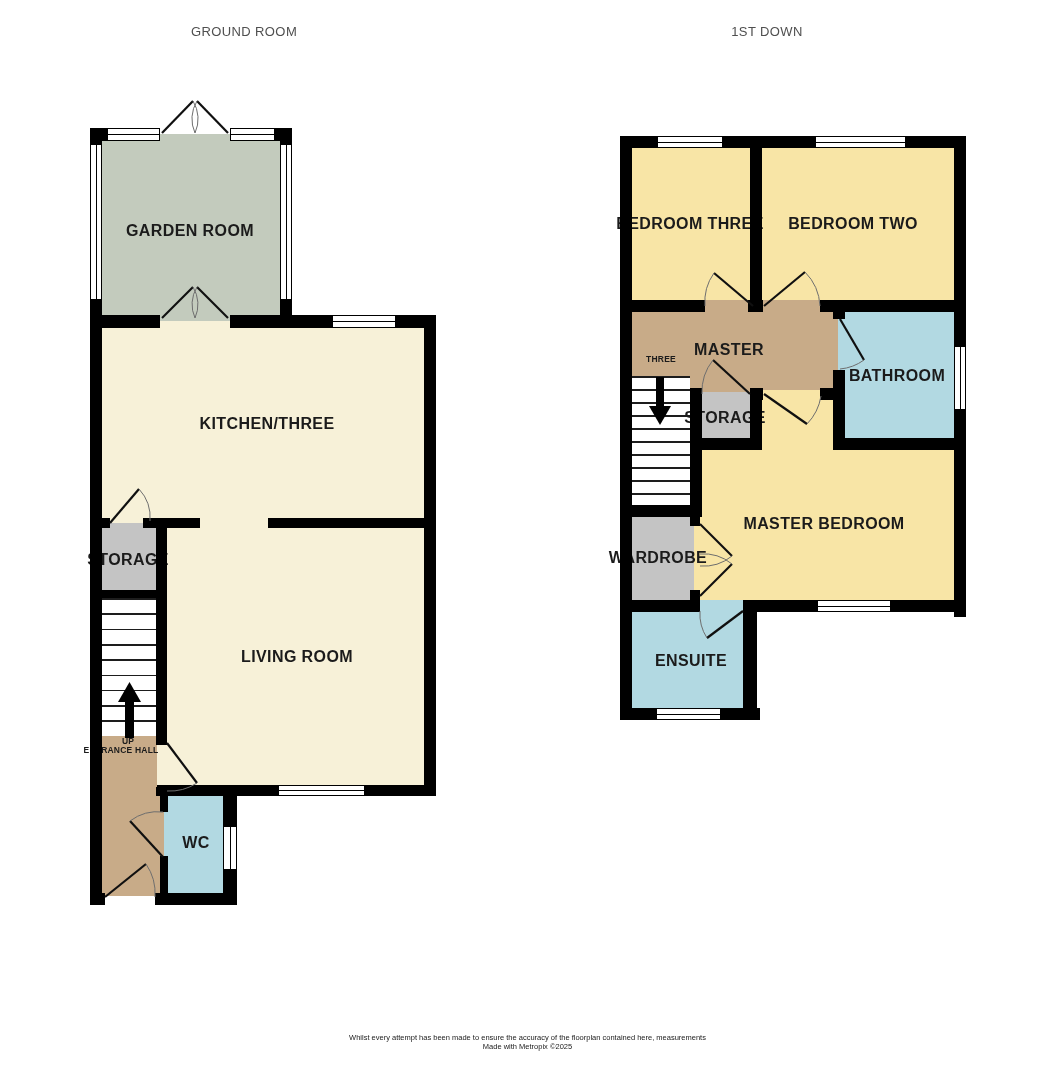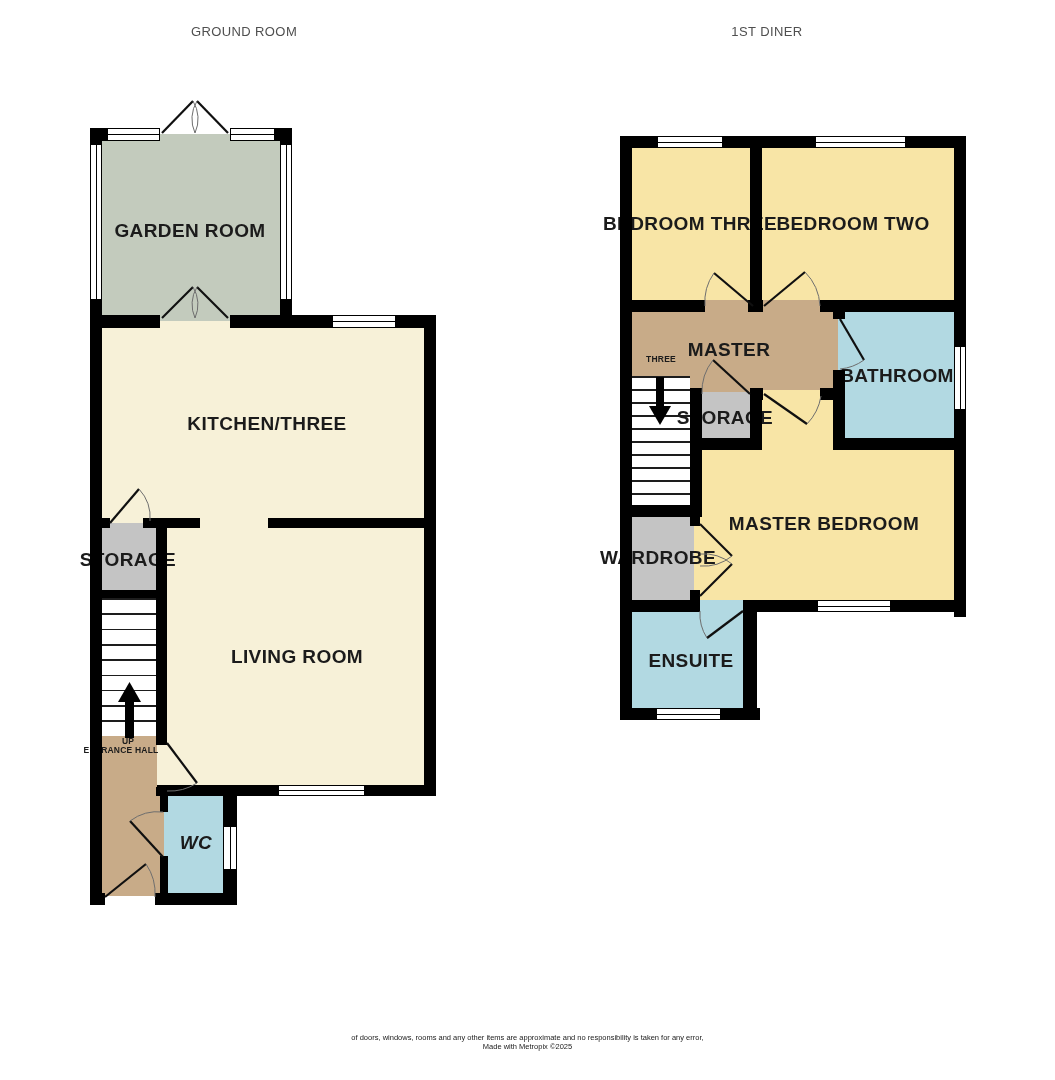--- a/index.html
+++ b/index.html
@@ -11,36 +11,36 @@
   .sage{background:#c3cbbd;} .cream{background:#f7f1d8;} .yellow{background:#f8e5a6;}
   .tan{background:#c8ab88;} .blue{background:#b2d9e2;} .gray{background:#c4c4c4;}
   .stairs{position:absolute;z-index:2;background:#fff;
           background-image:repeating-linear-gradient(to bottom,#1d1d1d 0px,#1d1d1d 1.6px,#ffffff 1.6px,#ffffff 15.3px);}
   .stairs.s13{background-image:repeating-linear-gradient(to bottom,#1d1d1d 0px,#1d1d1d 1.6px,#ffffff 1.6px,#ffffff 13px);}
   .wall{position:absolute;background:#000;z-index:4;}
   .win{position:absolute;background:#fff;border:1px solid #000;box-sizing:border-box;z-index:5;}
   .win-h::after{content:"";position:absolute;left:-1px;right:-1px;top:50%;margin-top:-0.5px;height:1px;background:#000;}
   .win-v::after{content:"";position:absolute;top:-1px;bottom:-1px;left:50%;margin-left:-0.5px;width:1px;background:#000;}
   .rlabel{position:absolute;z-index:3;transform:translate(-50%,-50%);font-weight:bold;
-          font-size:19px;color:#1b1b1b;letter-spacing:0.4px;white-space:nowrap;}
+          font-size:16px;color:#1b1b1b;letter-spacing:0.4px;white-space:nowrap;}
   .rlabel.small{font-size:8.5px;letter-spacing:0.2px;}
   #doors{position:absolute;left:0;top:0;z-index:6;pointer-events:none;}
   .leaf{stroke:#101010;stroke-width:2.2;fill:none;}
   .arc{stroke:#6e6e6e;stroke-width:1;fill:none;}
   .arrow{fill:#000;}
   #disclaimer{position:absolute;left:0;right:0;top:1033px;text-align:center;z-index:7;
               font-size:7.5px;line-height:9.2px;color:#222;}
 </style>
 </head>
 <body>
 
 <div id="canvas">
 
   <div class="floor-title" style="left:244px;top:24px;">GROUND ROOM</div>
-  <div class="floor-title" style="left:767px;top:24px;">1ST DINER</div>
+  <div class="floor-title" style="left:767px;top:24px;">1ST DOWN</div>
 
   <div>
 
     <div class="floorfill sage" style="left:96px;top:134px;width:190px;height:187px;"></div>
     <div class="floorfill cream" style="left:96px;top:321px;width:340px;height:202px;"></div>
     <div class="floorfill gray" style="left:96px;top:523px;width:64px;height:70px;"></div>
     <div class="stairs" style="left:100px;top:598px;width:57px;height:138px;"></div>
     <div class="floorfill tan" style="left:96px;top:736px;width:68px;height:160px;"></div>
     <div class="floorfill cream" style="left:157px;top:523px;width:279px;height:268px;"></div>
     <div class="floorfill blue" style="left:164px;top:795px;width:62px;height:100px;"></div>
@@ -79,21 +79,21 @@
     <div class="wall" style="left:223px;top:870px;width:14px;height:35px;"></div>
     <div class="wall" style="left:90px;top:893px;width:15px;height:12px;"></div>
     <div class="wall" style="left:155px;top:893px;width:82px;height:12px;"></div>
 
     <div class="rlabel" style="left:190px;top:231px;">GARDEN ROOM</div>
     <div class="rlabel" style="left:267px;top:424px;">KITCHEN/THREE</div>
     <div class="rlabel" style="left:128px;top:560px;">STORAGE</div>
     <div class="rlabel" style="left:297px;top:657px;">LIVING ROOM</div>
     <div class="rlabel small" style="left:128px;top:741px;">UP</div>
     <div class="rlabel small" style="left:121px;top:750px;">ENTRANCE HALL</div>
-    <div class="rlabel" style="left:196px;top:843px;font-style:italic;">WC</div>
+    <div class="rlabel" style="left:196px;top:843px;">WC</div>
   </div>
 
   <div>
 
     <div class="floorfill yellow" style="left:626px;top:142px;width:128px;height:166px;"></div>
     <div class="floorfill yellow" style="left:756px;top:142px;width:198px;height:166px;"></div>
     <div class="floorfill tan" style="left:626px;top:300px;width:212px;height:96px;"></div>
     <div class="floorfill yellow" style="left:756px;top:390px;width:198px;height:212px;"></div>
     <div class="floorfill yellow" style="left:694px;top:445px;width:66px;height:157px;"></div>
     <div class="floorfill blue" style="left:838px;top:305px;width:116px;height:133px;"></div>
@@ -212,17 +212,17 @@
       <path class="leaf" d="M743,611 L707,638"></path>
         <path class="arc" d="M707,638 A44,44 0 0 1 700,611"></path>
     </g>
     <g>
       <rect class="arrow" x="656" y="377" width="8" height="32"></rect>
       <polygon class="arrow" points="660,425 649,406 671,406"></polygon>
     </g>
   </svg>
 
   <div id="disclaimer">
-    <div>of doors, windows, rooms and any other items are approximate and no responsibility is taken for any error,</div>
+    <div>Whilst every attempt has been made to ensure the accuracy of the floorplan contained here, measurements</div>
     <div>Made with Metropix ©2025</div>
   </div>
 
 </div>
 
 </body></html>

